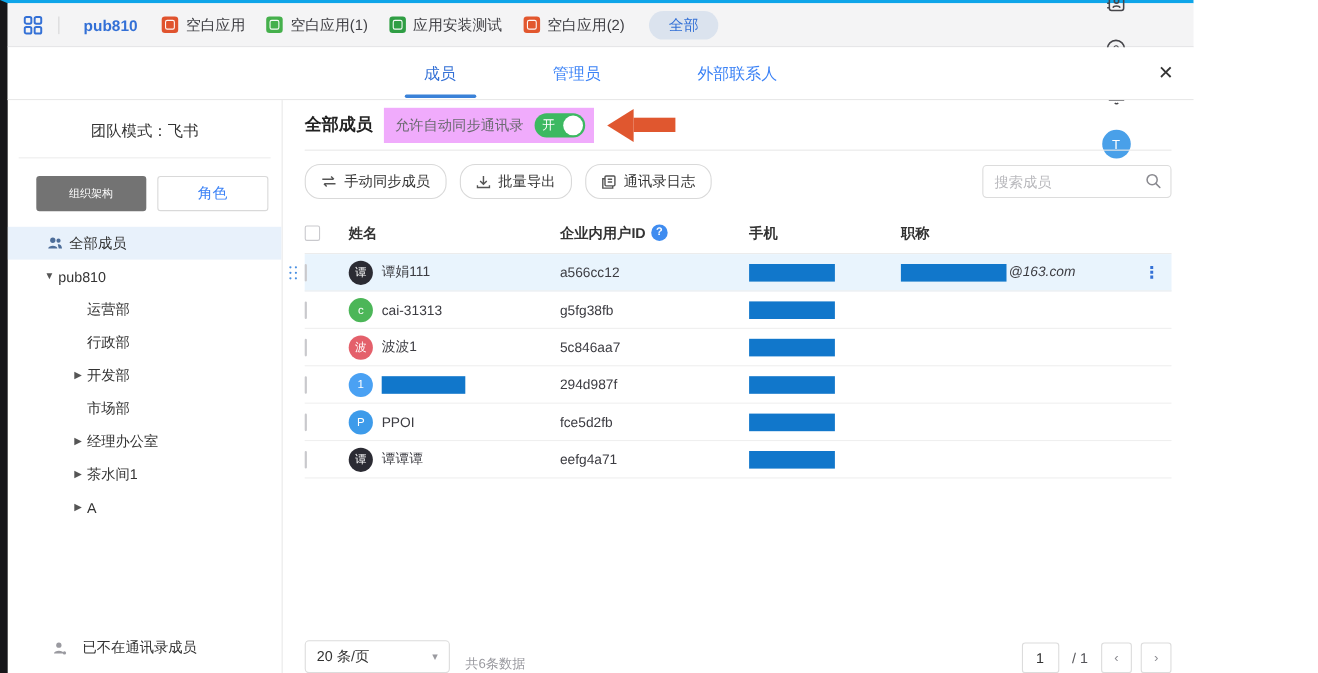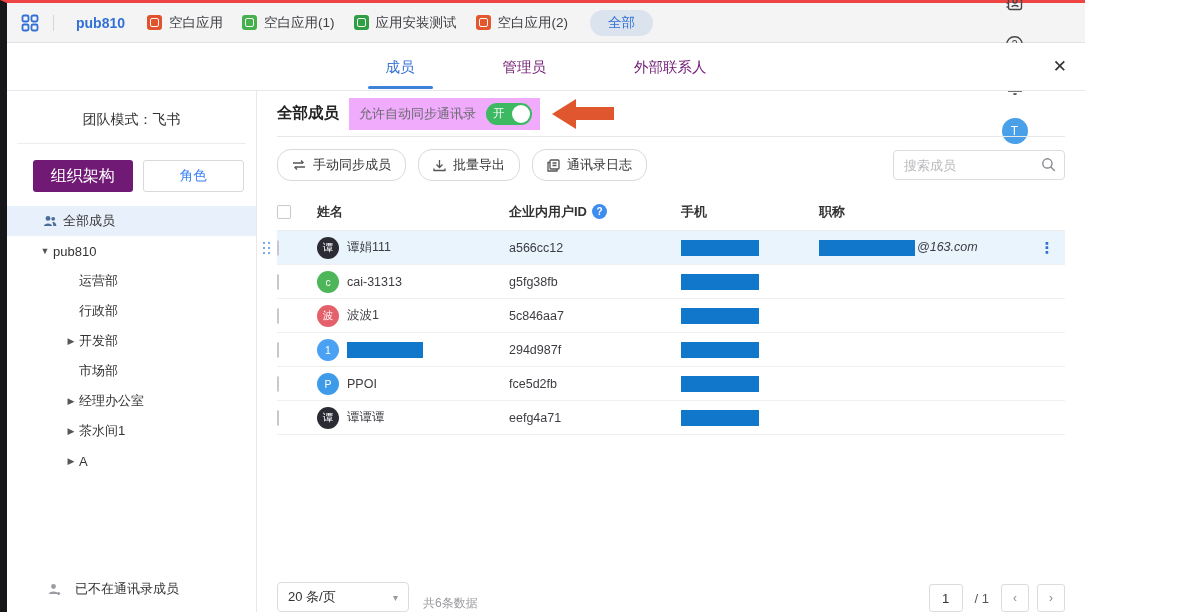--- a/index.html
+++ b/index.html
@@ -3,21 +3,21 @@
 <meta charset="utf-8">
 <style>
   * { margin:0; padding:0; box-sizing:border-box; }
   html,body { width:1198px; height:612px; overflow:hidden; }
   body {
     font-family:"Liberation Sans","DejaVu Sans",sans-serif;
     font-size:13px; color:#333; background:#fff;
   }
   .page {
     width:1085px; height:612px; display:flex; flex-direction:column;
-    border-left:7px solid #17171a; border-top:3px solid #ef4444;
+    border-left:7px solid #17171a; border-top:3px solid #0ea5e9;
     background:#fff;
   }
 
   
   .topbar {
     height:40px; flex:0 0 40px; background:#f4f4f5;
     border-bottom:1px solid #e3e3e5;
     display:flex; align-items:center; padding:0 14px; gap:0;
   }
   .topbar-left { display:flex; align-items:center; gap:22px; flex:1; min-width:0; }
@@ -30,32 +30,32 @@
   .all-pill { background:#dbe3ee; color:#3370d6; border-radius:14px; padding:4px 18px; font-size:13.5px; cursor:pointer; }
   .topbar-right { display:flex; align-items:center; gap:20px;flex-direction:column; }
   .workbench-btn { border:1px solid #c2cfe2; color:#3370d6; border-radius:15px; padding:4px 15px; font-size:13.5px; background:transparent; cursor:pointer; white-space:nowrap; }
   .tb-icon { width:22px; height:22px; display:inline-flex; align-items:center; justify-content:center; color:#45454a; cursor:pointer; position:relative; }
   .bell-dot { position:absolute; top:0; right:1px; width:7px; height:7px; background:#e2462e; border-radius:50%; }
   .topbar-avatar { width:26px; height:26px; border-radius:50%; background:#49a0e9; color:#fff; font-size:12px; display:flex; align-items:center; justify-content:center; cursor:pointer; }
 
   
   .tabrow { height:48px; flex:0 0 48px; border-bottom:1px solid #e8e8e8; display:flex; align-items:center; position:relative; background:#fff; }
   .tabs-center { position:absolute; left:0; right:0; display:flex; justify-content:center; gap:64px; }
-  .tab { font-size:14.5px; color:#701a75; cursor:pointer; padding:13px 12px 12px; position:relative; }
+  .tab { font-size:14.5px; color:#3b82f6; cursor:pointer; padding:13px 12px 12px; position:relative; }
   .tab.active { color:#3370d6; }
   .tab.active::after { content:""; position:absolute; left:-6px; right:-6px; bottom:0; height:3px; background:#3b82d8; border-radius:2px; }
   .close-x { position:absolute; right:18px; font-size:17px; color:#333; cursor:pointer; line-height:1; }
 
   
   .content { flex:1; display:flex; min-height:0; }
   .sidebar { width:250px; flex:0 0 250px; border-right:1px solid #e8e8e8; display:flex; flex-direction:column; padding-top:14px; }
   .team-mode { text-align:center; font-size:14px; color:#333; padding:6px 0 14px; }
   .side-div { height:1px; background:#ededed; margin:0 10px; }
   .side-btns { display:flex; gap:10px; padding:16px 12px 14px; }
-  .btn-org { flex:1; height:32px; background:#701a75; color:#fff; border:none; border-radius:3px; font-size:16px; cursor:pointer;margin-left:14px; }
+  .btn-org { flex:1; height:32px; background:#737373; color:#fff; border:none; border-radius:3px; font-size:10px; cursor:pointer;margin-left:14px; }
   .btn-role { flex:1; height:32px; background:#fff; color:#3b82f6; border:1px solid #d9d9d9; border-radius:3px; font-size:13.5px; cursor:pointer; }
   .tree { flex:1; overflow:hidden; }
   .tree-item { height:30px; display:flex; align-items:center; font-size:13px; color:#333; cursor:pointer; }
   .tree-item.selected { background:#e8f1fb; }
   .caret { width:16px; font-size:9px; color:#555; text-align:center; flex:0 0 16px; }
   .tree-ico { width:18px; display:inline-flex; justify-content:center; margin-right:4px; }
   .side-bottom { height:46px; display:flex; align-items:center; padding-left:38px; gap:8px; color:#333; font-size:13px; cursor:pointer; }
 
   
   .main { flex:1; display:flex; flex-direction:column; padding:0 20px; min-width:0; }

